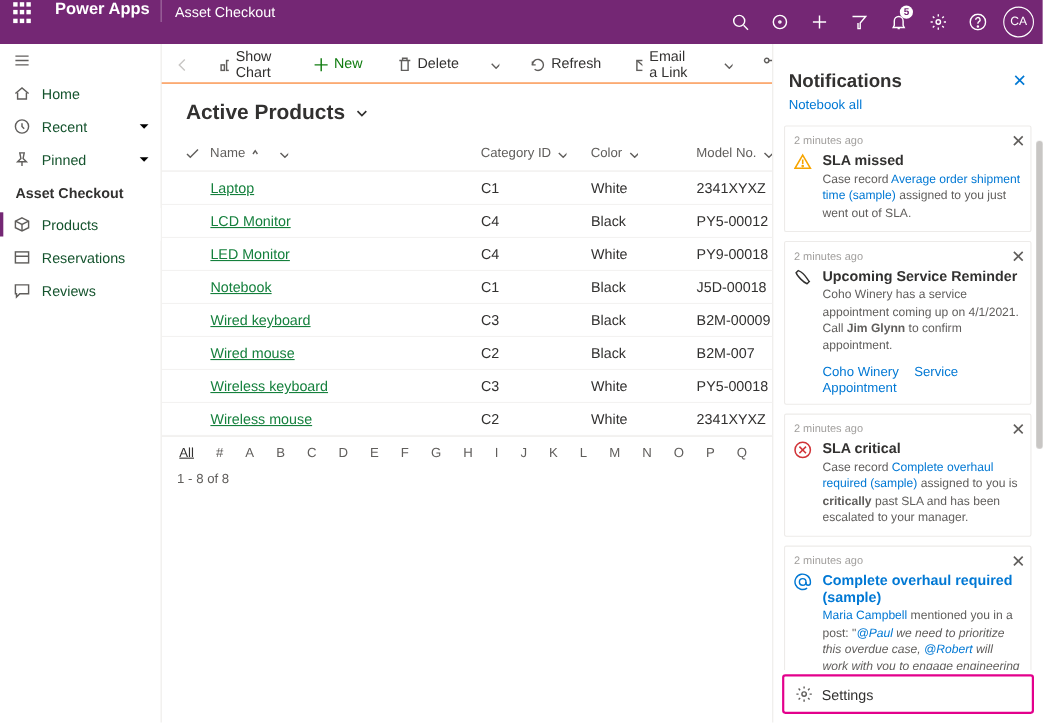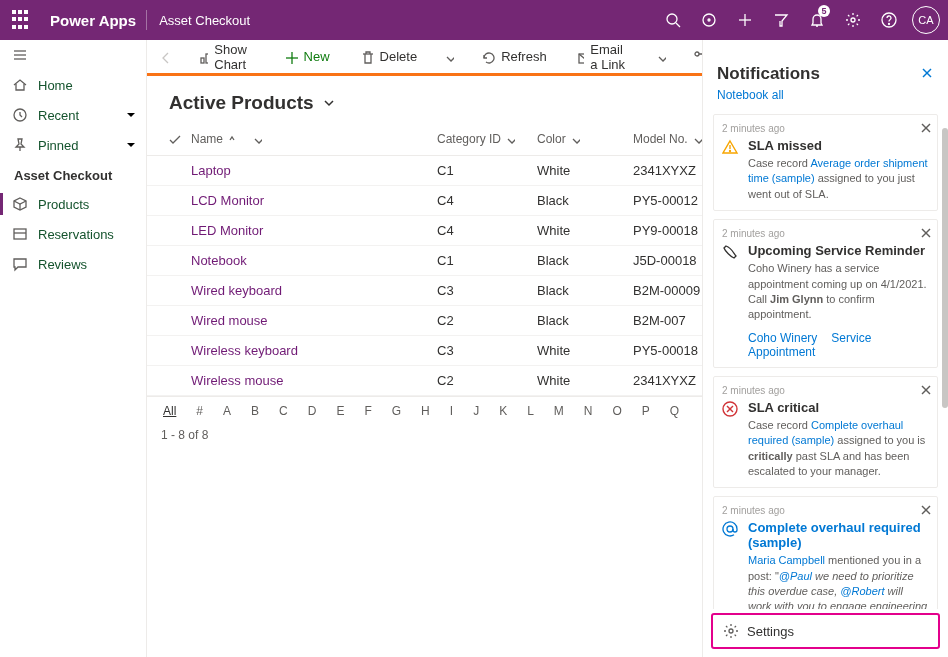--- a/index.html
+++ b/index.html
@@ -1,20 +1,20 @@
 <!DOCTYPE html>
 <html><head>
 <meta charset="utf-8">
 <style>
   * { box-sizing: border-box; margin: 0; padding: 0; }
   body { font-family: "Segoe UI", -apple-system, sans-serif; font-size: 13px; color: #323130; width: 948px; height: 657px; overflow: hidden; background: #fff; }
   a { text-decoration: none; color: #0078d4; }
 
   
-  .topbar { height: 40px; background: #742774; color: #fff; display: flex; align-items: center; padding: 0 8px; }
+  .topbar { height: 40px; background: #742774; color: #fff; display: flex; align-items: flex-start; padding: 0 8px; }
   .waffle { width: 24px; height: 24px; display: flex; flex-wrap: wrap; gap: 2px; padding: 2px; margin: 0 6px 0 2px; }
   .waffle span { width: 4px; height: 4px; background: #fff; }
   .brand { font-size: 15px; font-weight: 600; padding: 0 10px; }
   .app-name { font-size: 13px; padding-left: 12px; border-left: 1px solid rgba(255,255,255,.35); height: 20px; display: flex; align-items: center; }
   .top-spacer { flex: 1; }
   .top-icons { display: flex; align-items: center; gap: 2px; }
   .top-icon { width: 34px; height: 40px; display: flex; align-items: center; justify-content: center; position: relative; }
   .top-icon svg { stroke: #fff; fill: none; stroke-width: 1.3; }
   .badge { position: absolute; top: 5px; right: 4px; background: #fff; color: #742774; font-size: 9px; font-weight: 600; border-radius: 8px; min-width: 12px; height: 12px; display: flex; align-items: center; justify-content: center; padding: 0 3px; }
   .avatar { width: 28px; height: 28px; border-radius: 50%; border: 1px solid #fff; display: flex; align-items: center; justify-content: center; font-size: 11px; margin-left: 4px; }
@@ -28,37 +28,37 @@
   .sb-row.ham { justify-content: flex-start; }
   .sb-icon { width: 16px; margin-right: 10px; display: flex; justify-content: center; }
   .sb-icon svg { stroke: #605e5c; fill: none; stroke-width: 1.3; }
   .sb-row .chev { margin-left: auto; }
   .sb-section-title { font-weight: 600; padding: 8px 14px 6px; color: #323130; }
   .sb-row.active { background: #fff; }
   .sb-row.active::before { content: ""; position: absolute; left: 0; top: 4px; bottom: 4px; width: 3px; background: #742774; }
 
   
   .main { flex: 1; display: flex; flex-direction: column; min-width: 0; }
-  .cmdbar { height: 36px; border-bottom: 3px solid #f97316; display: flex; align-items: center; padding: 0 6px; gap: 14px; }
+  .cmdbar { height: 36px; border-bottom: 1px solid #f97316; display: flex; align-items: center; padding: 0 6px; gap: 14px; }
   .cmd { height: 32px; display: flex; align-items: center; padding: 0 8px; gap: 6px; font-size: 13px; color: #323130; }
   .cmd svg { stroke: #605e5c; fill: none; stroke-width: 1.3; }
   .cmd.small { padding: 0 5px; }
   .cmd.green { color: #107c10; }
   .cmd.green svg { stroke: #107c10; }
 
   .view-header { padding: 16px 22px 8px; display: flex; align-items: center; gap: 8px; }
   .view-title { font-size: 19px; font-weight: 600; }
 
   .grid { flex: 1; overflow: hidden; display: flex; flex-direction: column; }
   .grid-head, .grid-row { display: grid; grid-template-columns: 34px 246px 100px 96px 80px; align-items: center; }
   .grid-head { height: 34px; border-bottom: 1px solid #edebe9; color: #605e5c; font-size: 12px; padding: 0 10px; }
   .grid-head .hcell { display: flex; align-items: center; gap: 4px; }
   .grid-body { overflow-y: auto; }
   .grid-row { height: 30px; border-bottom: 1px solid #f3f2f1; padding: 0 10px; font-size: 13px; }
-  .grid-row .name { color: #701a75; }
+  .grid-row .name { color: #15803d; text-decoration: underline; }
   .hcell svg, .check svg { stroke: #605e5c; fill: none; stroke-width: 1.3; }
   .check { display: flex; justify-content: center; }
 
   .alpha { height: 28px; border-top: 1px solid #edebe9; display: flex; align-items: center; padding: 0 10px; gap: 8px; font-size: 12px; color: #605e5c; }
   .alpha .letter { padding: 0 6px; }
   .alpha .all { text-decoration: underline; color: #323130; }
   .status { height: 26px; padding: 4px 14px; font-size: 12px; color: #605e5c; }
 
   
   .notif { width: 246px; border-left: 1px solid #edebe9; display: flex; flex-direction: column; background: #fff; position: relative; }

